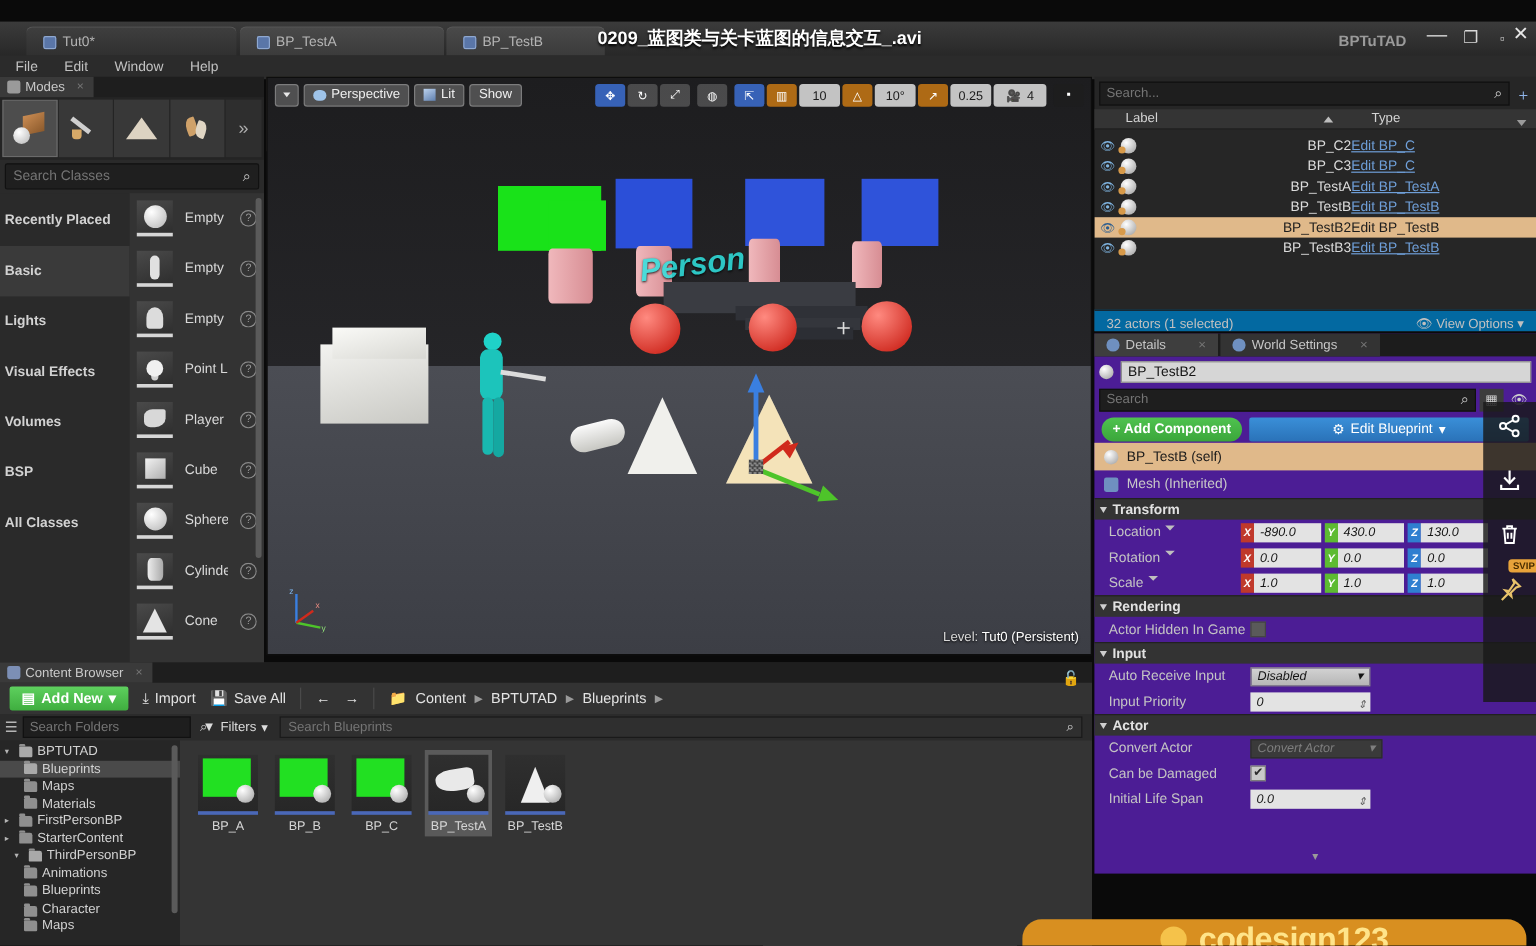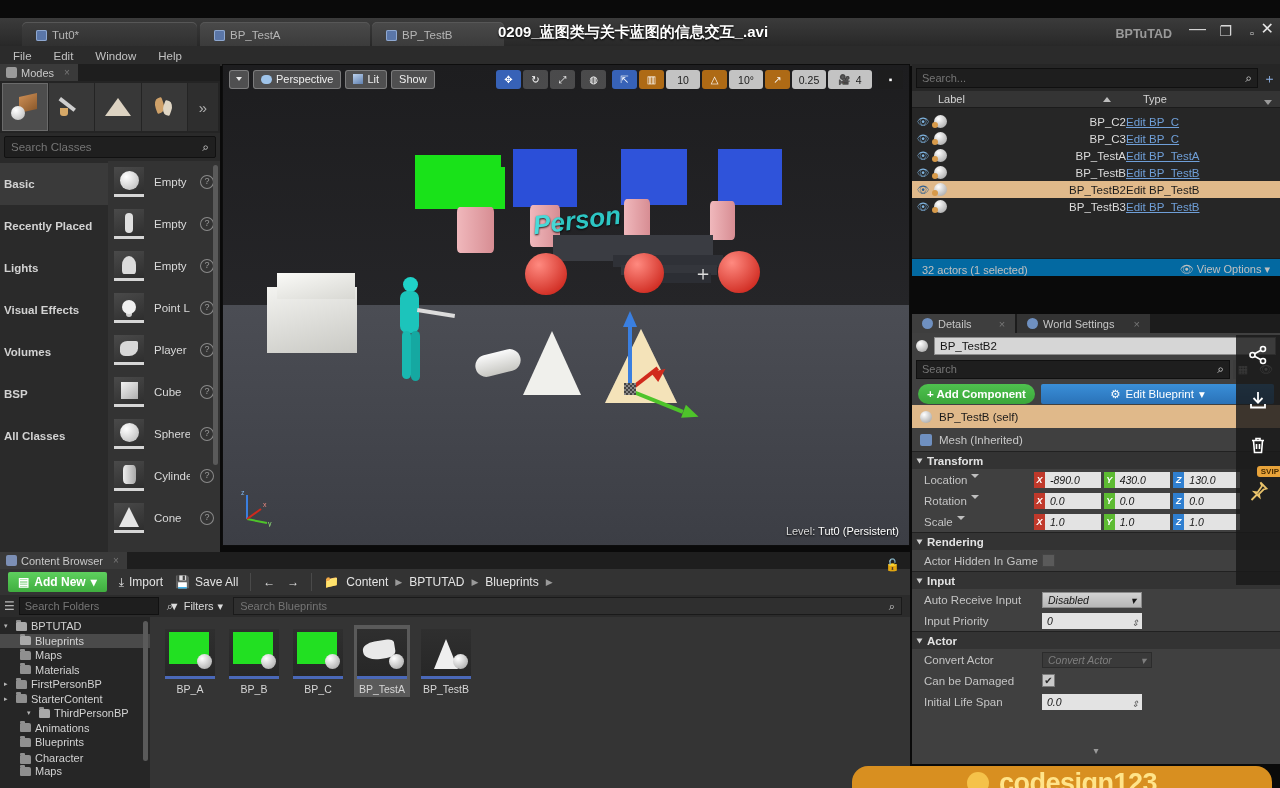--- a/index.html
+++ b/index.html
@@ -142,21 +142,21 @@
       background:radial-gradient(circle at 35% 30%,#fff,#9a9a9a); margin-right:7px; position:relative; }
   .actico:after { content:""; position:absolute; left:-2px; bottom:0px; width:6px;height:6px;
       border-radius:50%; background:#d79a4a; }
   .lbl { width:172px; color:#dcdcdc;text-align:right; }
   .typ { color:#6f9fd8; text-decoration:underline; }
   .ol-foot { position:absolute; left:0; bottom:0; width:100%; height:18px; background:#0369a1;
       display:flex; align-items:flex-end; justify-content:space-between; padding:0 10px;
       color:#c0c0c0; font-size:11px; border-top:1px solid #1b1b1b; }
 
   
-  .details { position:absolute; left:912px; top:278px; width:368px; height:450px; background:#404040;margin-top:36px; }
+  .details { position:absolute; left:912px; top:278px; width:368px; height:450px; background:#4c1d95; }
   .det-tabs { height:19px; background:#1c1c1c; display:flex; }
   .det-tab { display:flex; align-items:center; gap:5px; padding:0 10px; height:19px;
       color:#c6c6c6; font-size:11px; background:#333; margin-right:2px; }
   .det-tab.act { background:#3e3e3e; }
   .det-tab .dot { width:11px;height:11px;border-radius:50%;background:#6f90c0; }
   .det-name { height:20px; margin:3px 4px; display:flex; align-items:center; gap:6px; }
   .det-name .ball { width:12px;height:12px;border-radius:50%;
       background:radial-gradient(circle at 35% 30%,#fff,#9a9a9a); }
   .det-name input { flex:1; height:18px; background:#d6d6d6; border:1px solid #8d8d8d;
       color:#141414; font-size:11.5px; padding:0 5px; font-family:"Liberation Sans",sans-serif; outline:0;}
@@ -428,22 +428,22 @@
         </div>
       </div>
       <div class="mode-more">»</div>
     </div>
     <div class="search-row">
       <input placeholder="Search Classes" style="">
       <span class="mag">⌕</span>
     </div>
     <div class="modes-body">
       <div class="cat-list">
+        <div class="cat">Recently Placed</div>
         <div class="cat sel">Basic</div>
-        <div class="cat">Recently Placed</div>
         <div class="cat">Lights</div>
         <div class="cat">Visual Effects</div>
         <div class="cat">Volumes</div>
         <div class="cat">BSP</div>
         <div class="cat">All Classes</div>
       </div>
       <div class="place-list">
         <div class="place-item">
           <span class="thumb">
               <i class="sh sh-sphere"></i>
@@ -931,21 +931,21 @@
         <div class="tnode" style="padding-left:4px;">
           <span class="tarrow">▸</span>
           <span class="fico"></span>
           <span>FirstPersonBP</span>
         </div>
         <div class="tnode" style="padding-left:4px;">
           <span class="tarrow">▸</span>
           <span class="fico"></span>
           <span>StarterContent</span>
         </div>
-        <div class="tnode" style="padding-left:12px;margin-left:15px;">
+        <div class="tnode" style="padding-left:12px;">
           <span class="tarrow">▾</span>
           <span class="fico open"></span>
           <span>ThirdPersonBP</span>
         </div>
         <div class="tnode" style="padding-left:20px;">
           <span class="fico"></span>
           <span>Animations</span>
         </div>
         <div class="tnode" style="padding-left:20px;">
           <span class="fico"></span>

